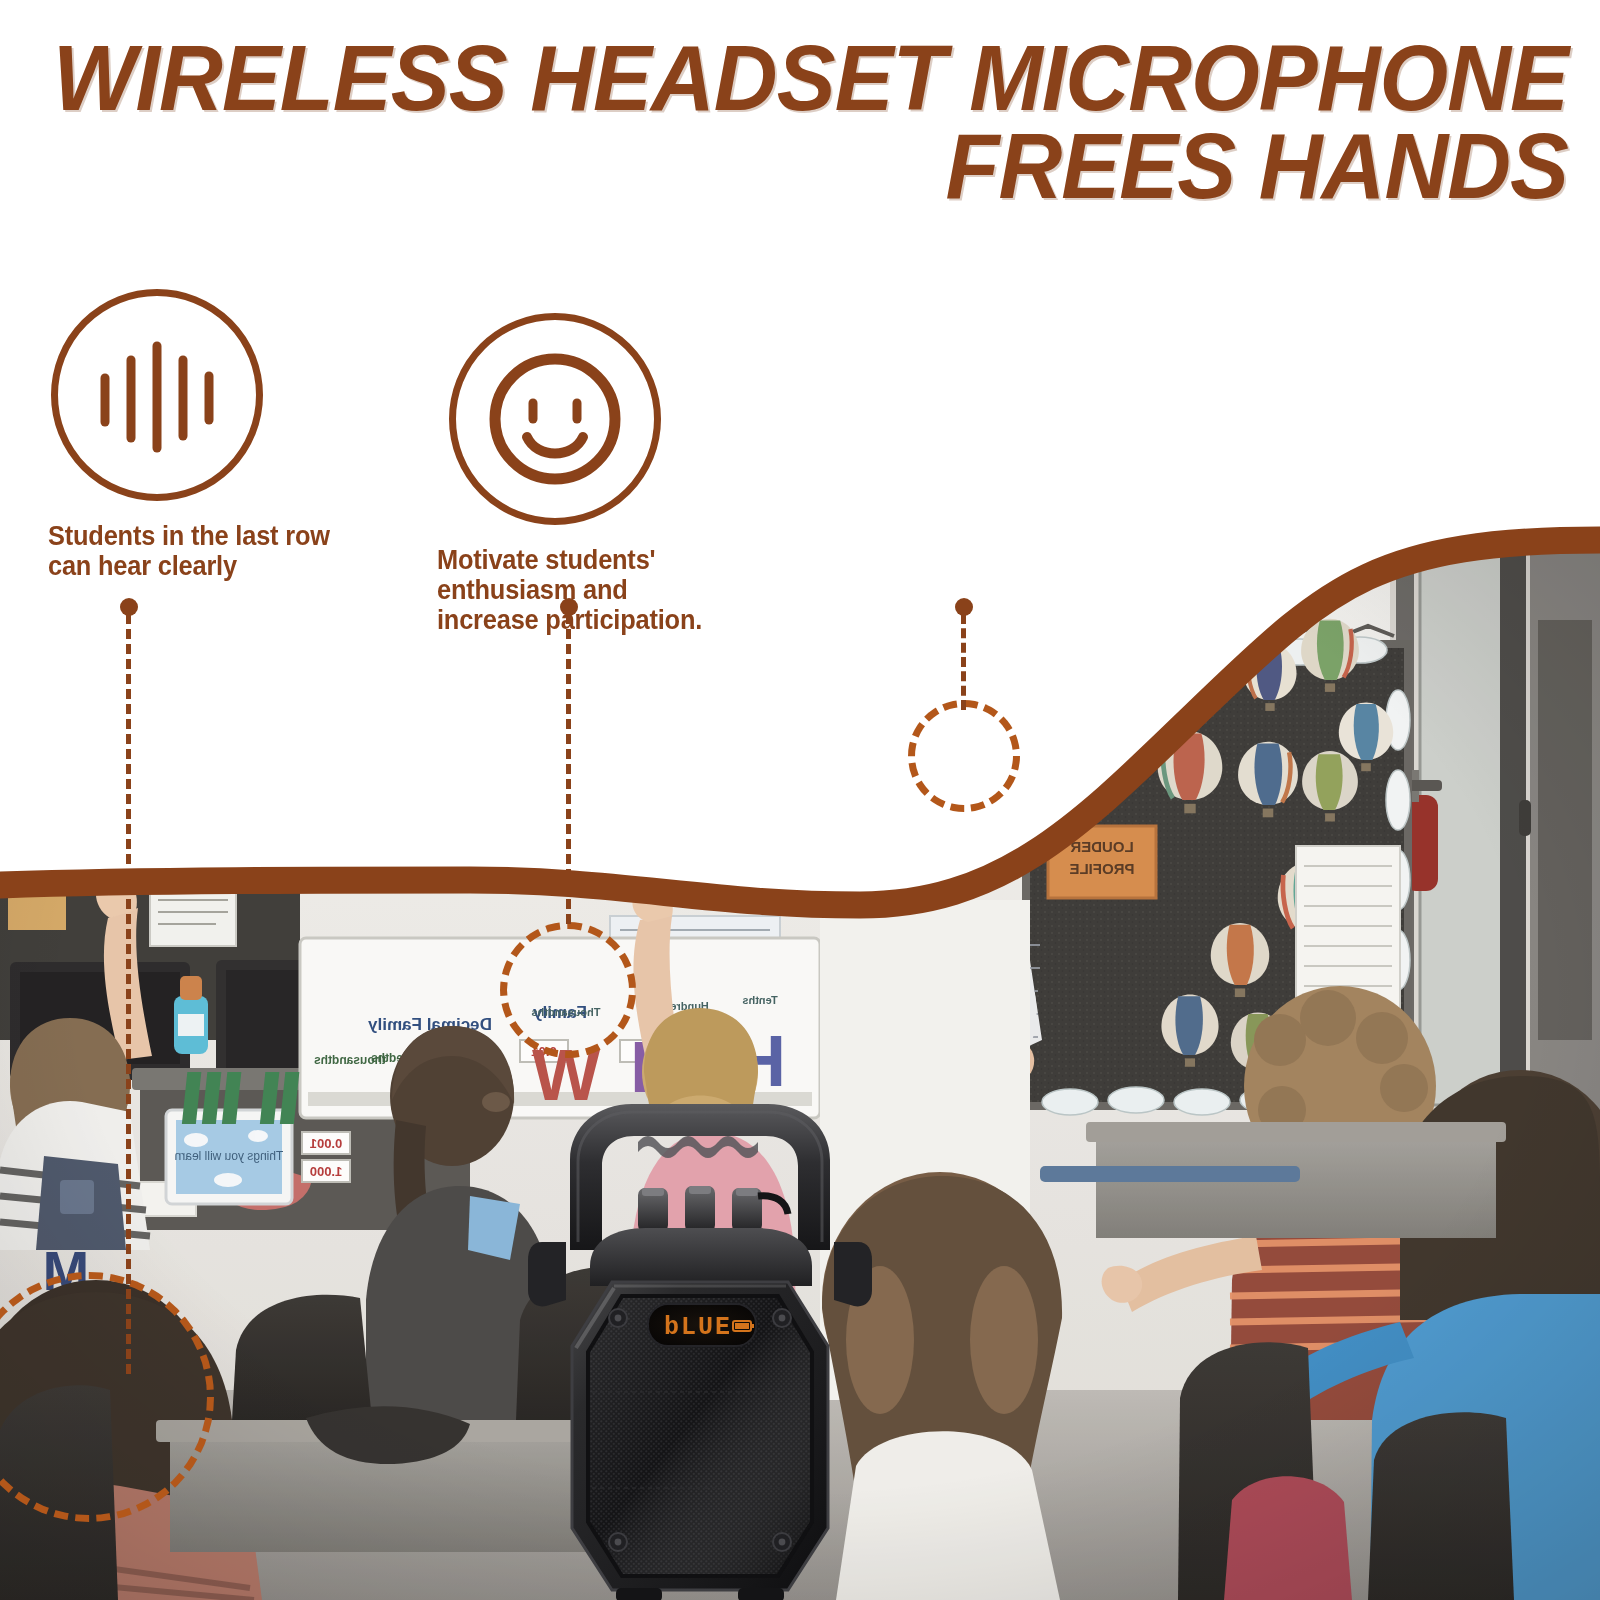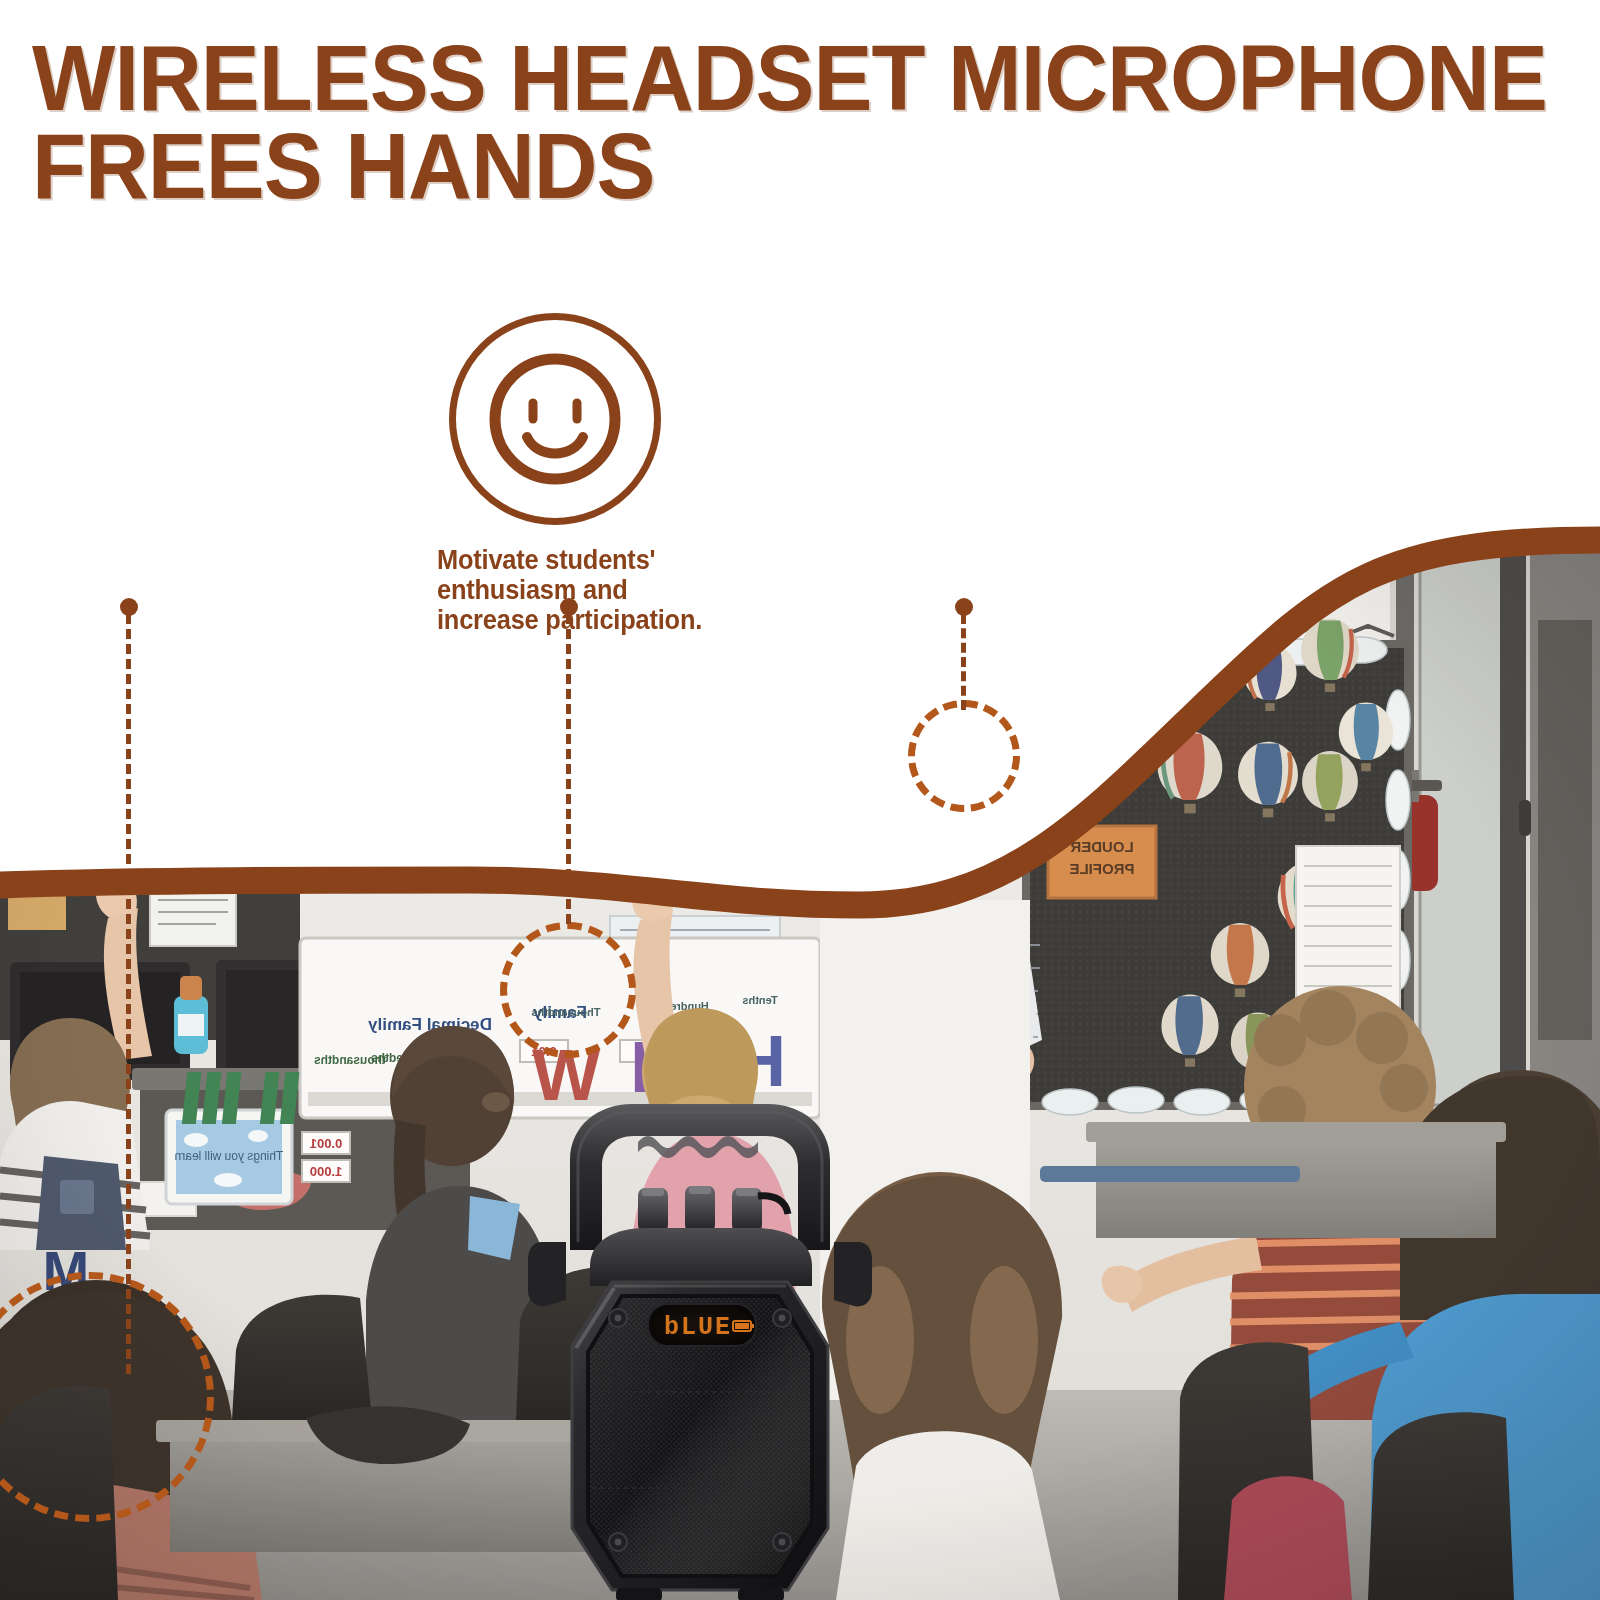--- a/index.html
+++ b/index.html
@@ -4,22 +4,22 @@
 <style>
   html,body{margin:0;padding:0;background:#fff;}
   body{
     width:1600px;height:1600px;overflow:hidden;position:relative;
     font-family:"Liberation Sans","DejaVu Sans",sans-serif;
   }
   #stage{position:absolute;inset:0;width:1600px;height:1600px;overflow:hidden;background:#ffffff;}
 
   
   #title-block{
-    position:absolute;left:0;top:34px;width:1600px;text-align:left;
-    z-index:40;pointer-events:none;
+    position:absolute;left:0;top:34px;width:1600px;text-align:right;
+    z-index:40;pointer-events:none;font-style:italic;
   }
   .title-line{
     display:block;color:#8a421a;
     font-family:"Liberation Sans Narrow","Liberation Sans",sans-serif;
     font-weight:700;font-size:92px;line-height:0.96;
     letter-spacing:-1px;
     transform:scaleX(0.96);
     text-shadow:2px 2px 0 rgba(120,60,22,.25);
     white-space:nowrap;
   }
@@ -561,20 +561,34 @@
              C620,880 710,905 860,905
              C1010,905 1090,815 1210,700
              C1330,585 1380,540 1600,540" fill="none" stroke="#8a421a" stroke-width="27" stroke-linecap="round"></path>
   </svg>
 
   <div id="title-block">
     <span class="title-line">WIRELESS HEADSET MICROPHONE</span>
     <span class="title-line">FREES HANDS</span>
   </div>
 
+  <div class="feature" style="left:0;top:0;width:400px;height:620px;">
+    <div class="icon-circle" style="left:51px;top:289px;"></div>
+    <svg style="position:absolute;left:92px;top:330px;width:130px;height:130px;" viewBox="0 0 130 130">
+      <g stroke="#8a421a" stroke-width="9" stroke-linecap="round">
+        <line x1="13" y1="48" x2="13" y2="92"></line>
+        <line x1="39" y1="30" x2="39" y2="108"></line>
+        <line x1="65" y1="16" x2="65" y2="118"></line>
+        <line x1="91" y1="30" x2="91" y2="106"></line>
+        <line x1="117" y1="46" x2="117" y2="90"></line>
+      </g>
+    </svg>
+    <div class="feature-text" style="left:48px;top:521px;width:340px;">Students in the last row
+can hear clearly</div>
+  </div>
   <div class="lead-dot" style="left:120px;top:598px;"></div>
   <div class="lead-line" style="left:126px;top:614px;height:760px;"></div>
 
   <div class="feature" style="left:395px;top:0;width:420px;height:620px;margin-top:24px;">
     <div class="icon-circle" style="left:54px;top:289px;"></div>
     <svg style="position:absolute;left:88px;top:323px;width:144px;height:144px;" viewBox="0 0 144 144">
       <circle cx="72" cy="72" r="60" fill="none" stroke="#8a421a" stroke-width="11"></circle>
       <line x1="50" y1="56" x2="50" y2="72" stroke="#8a421a" stroke-width="9" stroke-linecap="round"></line>
       <line x1="94" y1="56" x2="94" y2="72" stroke="#8a421a" stroke-width="9" stroke-linecap="round"></line>
       <path d="M44,90 C54,112 90,112 100,90" fill="none" stroke="#8a421a" stroke-width="10" stroke-linecap="round"></path>

